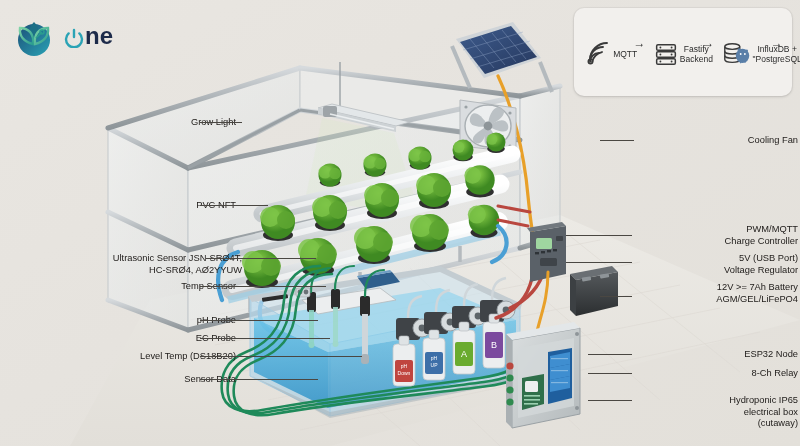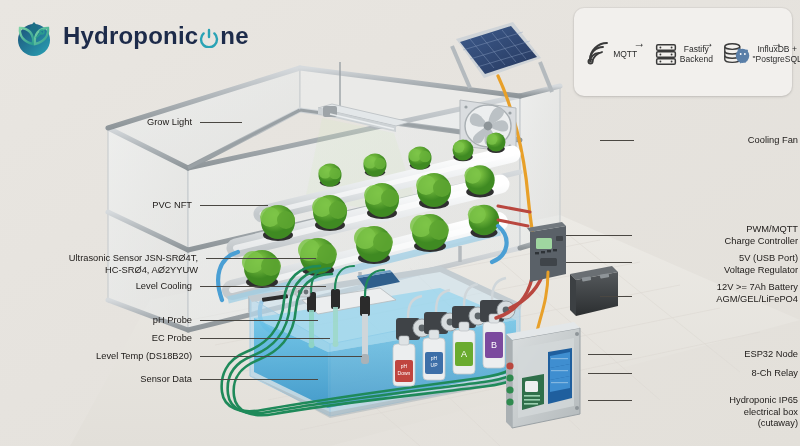--- a/index.html
+++ b/index.html
@@ -30,21 +30,21 @@
     padding:4px 6px 4px 6px;
   }
   .stk-item { display:flex; flex-direction:row; align-items:center; width:44px; }
   .stk-ico { height:32px; display:flex; align-items:flex-end; justify-content:center; }
   .stk-lbl { margin-top:5px; font-size:8.5px; line-height:1.15; text-align:center; color:#2b2b2b;
              white-space:pre-line; }
   .stk-arrow { font-size:12px; color:#333; padding-bottom:18px; }
 
   
   .lbl { position:absolute; font-size:9.3px; line-height:1.25; color:#23201e; white-space:pre-line; }
-  .lbl.r { text-align:right; }
+  .lbl.r { text-align:right;margin-left:44px; }
   .lbl.l { text-align:right; }
   .leader { position:absolute; height:0; border-top:1px solid #4a4742; }
 
   
   #scene { position:absolute; left:0; top:0; width:800px; height:446px; }
 </style>
 </head>
 <body>
 
 <div id="stage">
@@ -546,21 +546,20 @@
         </defs>
         <path d="M6,26 A16,16 0 0 0 38,26 A16,16 0 0 0 6,26 Z" fill="url(#lgBase)"></path>
         <path d="M22,8 C17,13 15,20 22,30 C29,20 27,13 22,8 Z" fill="#1c6f86"></path>
         <path d="M21,30 C12,28 7,22 8,14 C17,14 22,20 21,30 Z" fill="none" stroke="url(#lgLeaf)" stroke-width="2.4"></path>
         <path d="M23,30 C32,28 37,22 36,14 C27,14 22,20 23,30 Z" fill="none" stroke="url(#lgLeaf)" stroke-width="2.4"></path>
         <circle cx="30" cy="18" r="2" fill="none" stroke="#2a9d8f" stroke-width="1.6"></circle>
         <path d="M30,18 L24,24" stroke="#2a9d8f" stroke-width="1.6" fill="none"></path>
       </svg>
     </span>
     <span class="word">
-      <span>Hydroponic</span>
       <span class="pw">
         <svg viewBox="0 0 20 20" width="20" height="20">
           <path d="M4.6,5.4 A8,8 0 1 0 15.4,5.4" fill="none" stroke="#2aa3b5" stroke-width="2.4" stroke-linecap="round"></path>
           <path d="M10,2 L10,9" fill="none" stroke="#2aa3b5" stroke-width="2.4" stroke-linecap="round"></path>
         </svg>
       </span>
       <span>ne</span>
     </span>
   </div>
 
@@ -640,21 +639,21 @@
     <div class="lbl r" style="left:0;top:117px;width:196px;padding-right:4px">Grow Light</div>
     <div class="leader" style="left:200px;top:122px;width:42px"></div>
 
     <div class="lbl r" style="left:0;top:200px;width:196px;padding-right:4px">PVC NFT</div>
     <div class="leader" style="left:200px;top:205px;width:68px"></div>
 
     <div class="lbl r" style="left:0;top:253px;width:202px;padding-right:4px">Ultrasonic Sensor  JSN-SRØ4T,
 HC-SRØ4, AØ2YYUW</div>
     <div class="leader" style="left:206px;top:258px;width:110px"></div>
 
-    <div class="lbl r" style="left:0;top:281px;width:196px;padding-right:4px">Level Cooling</div>
+    <div class="lbl r" style="left:0;top:281px;width:196px;padding-right:4px">Temp Sensor</div>
     <div class="leader" style="left:200px;top:286px;width:126px"></div>
 
     <div class="lbl r" style="left:0;top:315px;width:196px;padding-right:4px">pH Probe</div>
     <div class="leader" style="left:200px;top:320px;width:118px"></div>
 
     <div class="lbl r" style="left:0;top:333px;width:196px;padding-right:4px">EC Probe</div>
     <div class="leader" style="left:200px;top:338px;width:130px"></div>
 
     <div class="lbl r" style="left:0;top:351px;width:196px;padding-right:4px">Level Temp (DS18B20)</div>
     <div class="leader" style="left:200px;top:356px;width:162px"></div>

